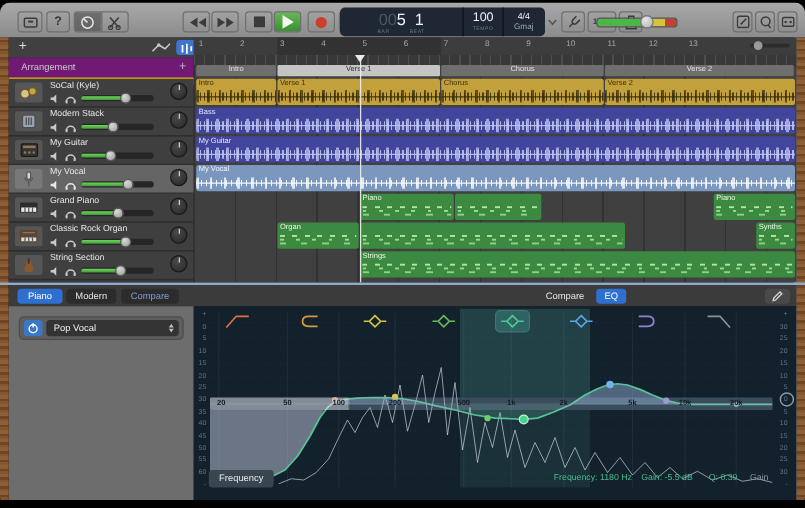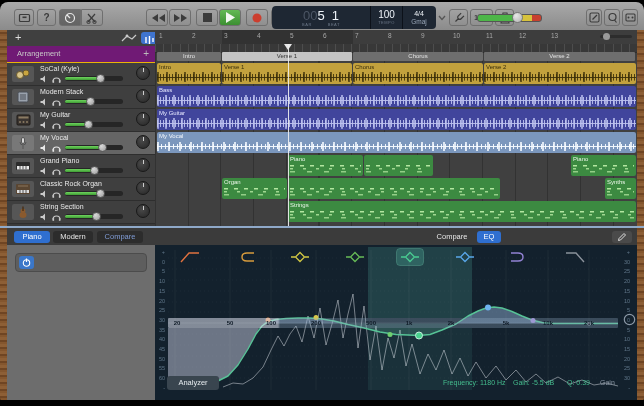--- a/index.html
+++ b/index.html
@@ -531,20 +531,27 @@
   </div>
 
   <div class="abs leftpane">
     <div class="pluginbar">
       <div class="pwr">
         <svg width="9" height="9">
             <circle cx="4.5" cy="5" r="3.2" fill="none" stroke="#fff" stroke-width="1.1"></circle>
             <line x1="4.5" y1="0.5" x2="4.5" y2="4" stroke="#fff" stroke-width="1.2"></line>
           </svg>
       </div>
+      <div class="preset">
+        <span>Pop Vocal</span>
+        <span class="stepper">
+            <i class="up"></i>
+            <i class="dn"></i>
+          </span>
+      </div>
     </div>
   </div>
 
   <div class="abs eqpane">
     <div class="teal-u"></div>
     <div class="teal-l"></div>
 
     <div class="bandico" style="left: 22px; color: rgb(224, 113, 63);">
         <svg width="22" height="12">
           <path d="M2,11 L10,2 H20" fill="none" stroke="currentColor" stroke-width="1.4"></path>
@@ -677,20 +684,20 @@
       <span class="stick" style="left:283px;">2k</span>
       <span class="stick" style="left:338px;">5k</span>
       <span class="stick" style="left:380px;">10k</span>
       <span class="stick" style="left:421px;">20k</span>
     </div>
 
     <svg class="abs" style="left:468px;top:68px;" width="13" height="13">
         <circle cx="6.5" cy="6.5" r="5.2" fill="none" stroke="#8a97a5" stroke-width="1.2"></circle>
       </svg>
 
-    <div class="anbtn"><span>Analyzer</span></div>
+    <div class="anbtn"><span>Frequency</span></div>
     <span class="ro" style="left: 288px; color: rgb(69, 189, 142);"><span>Frequency:</span> <span>1180 Hz</span></span>
     <span class="ro" style="left: 358px; color: rgb(69, 189, 142);"><span>Gain:</span> <span>-5.5 dB</span></span>
     <span class="ro" style="left: 412px; color: rgb(69, 189, 142);"><span>Q:</span> <span>0.39</span></span>
     <span class="rgray" style="left:445px;">Gain</span>
   </div>
 
 </div>
 
 </body></html>

